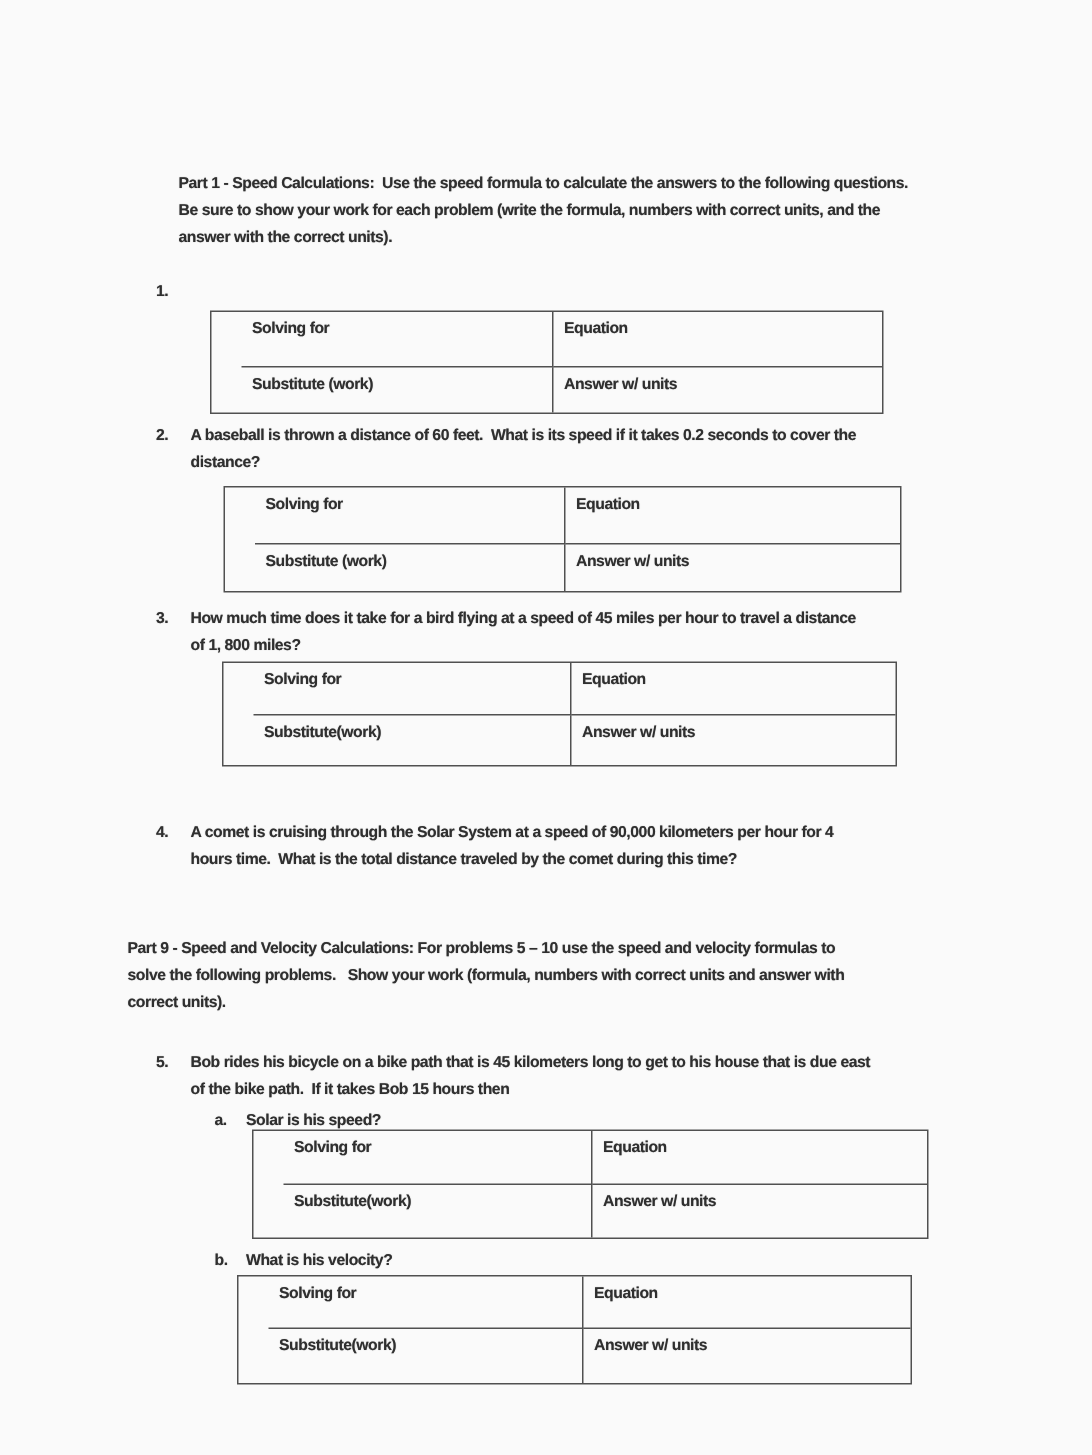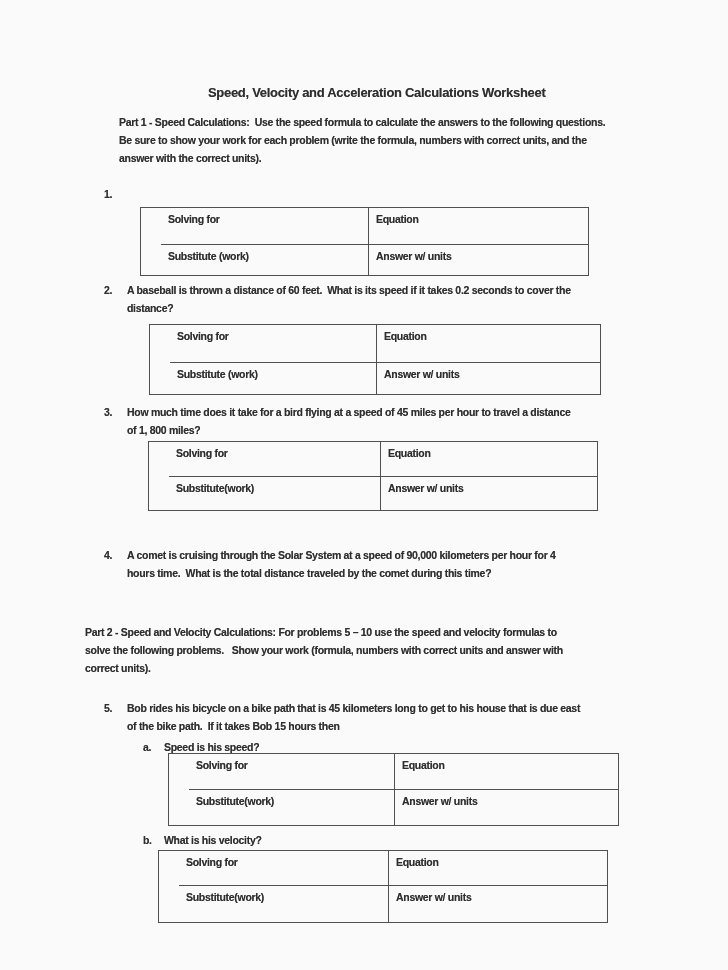--- a/index.html
+++ b/index.html
@@ -45,21 +45,20 @@
     white-space: pre;
   }
   .tc.col1 { border-right: 1.5px solid var(--bc); }
   .tc.row1 { border-bottom: 1.5px solid var(--bc); }
 </style>
 </head>
 <body>
 
 <div class="page">
 
-  <div class="abs pre title" style="left:208px; top:85px;">Speed, Velocity and Acceleration Calculations Worksheet</div>
 
   <div class="abs pre" style="left:85px; top:113px;margin-left:34px;">Part 1 - Speed Calculations:  Use the speed formula to calculate the answers to the following questions.
 Be sure to show your work for each problem (write the formula, numbers with correct units, and the
 answer with the correct units).</div>
 
   <div class="abs qrow" style="left:104px; top:185px; width:560px;">
     <span class="qnum">1.</span>
   </div>
 
   <div class="wtable" style="left:140px; top:207px; width:449px; height:69px; --c1:208px; --r1:37px;">
@@ -94,33 +93,33 @@
     <div class="tc col1">Substitute(work)</div>
     <div class="tc">Answer w/ units</div>
   </div>
 
   <div class="abs qrow" style="left:104px; top:546px; width:560px;">
     <span class="qnum">4.</span>
     <div class="pre">A comet is cruising through the Solar System at a speed of 90,000 kilometers per hour for 4
 hours time.  What is the total distance traveled by the comet during this time?</div>
   </div>
 
-  <div class="abs pre" style="left:85px; top:623px;">Part 2 - Speed and Velocity Calculations: For problems 5 – 10 use the speed and velocity formulas to
+  <div class="abs pre" style="left:85px; top:623px;">Part 9 - Speed and Velocity Calculations: For problems 5 – 10 use the speed and velocity formulas to
 solve the following problems.   Show your work (formula, numbers with correct units and answer with
 correct units).</div>
 
   <div class="abs qrow" style="left:104px; top:699px; width:570px;">
     <span class="qnum">5.</span>
     <div class="pre">Bob rides his bicycle on a bike path that is 45 kilometers long to get to his house that is due east
 of the bike path.  If it takes Bob 15 hours then</div>
   </div>
 
   <div class="abs qrow" style="left:143px; top:738px; width:300px;">
     <span class="subnum">a.</span>
-    <div class="pre">Speed is his speed?</div>
+    <div class="pre">Solar is his speed?</div>
   </div>
 
   <div class="wtable" style="left:168px; top:753px; width:451px; height:73px; --c1:206px; --r1:36px;">
     <div class="tc col1 row1">Solving for</div>
     <div class="tc row1">Equation</div>
     <div class="tc col1">Substitute(work)</div>
     <div class="tc">Answer w/ units</div>
   </div>
 
   <div class="abs qrow" style="left:143px; top:831px; width:300px;">

